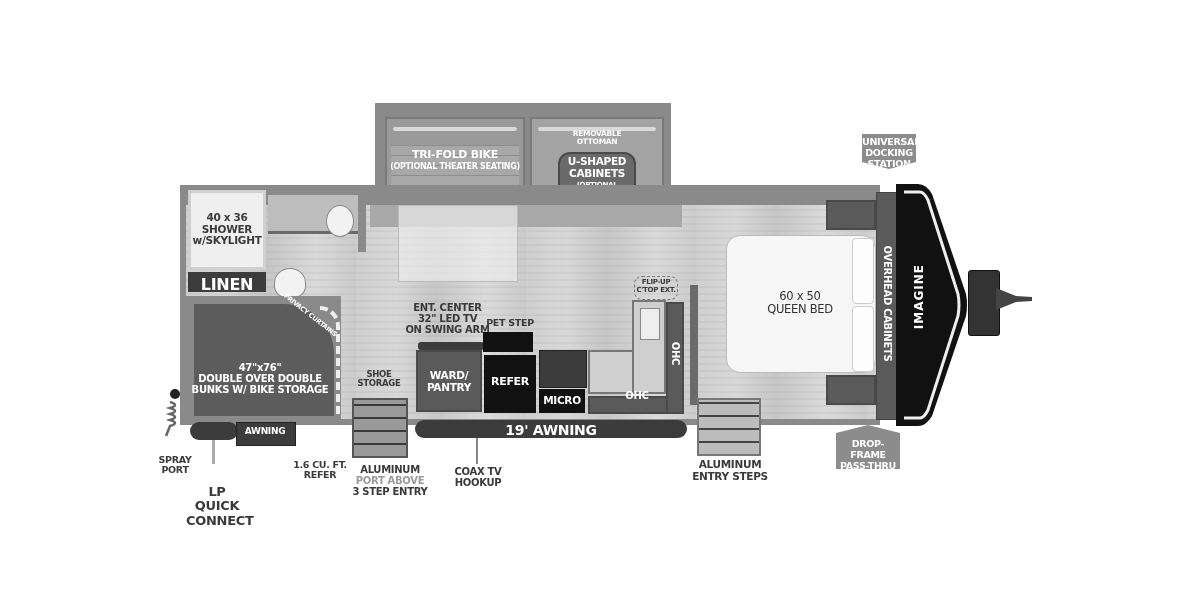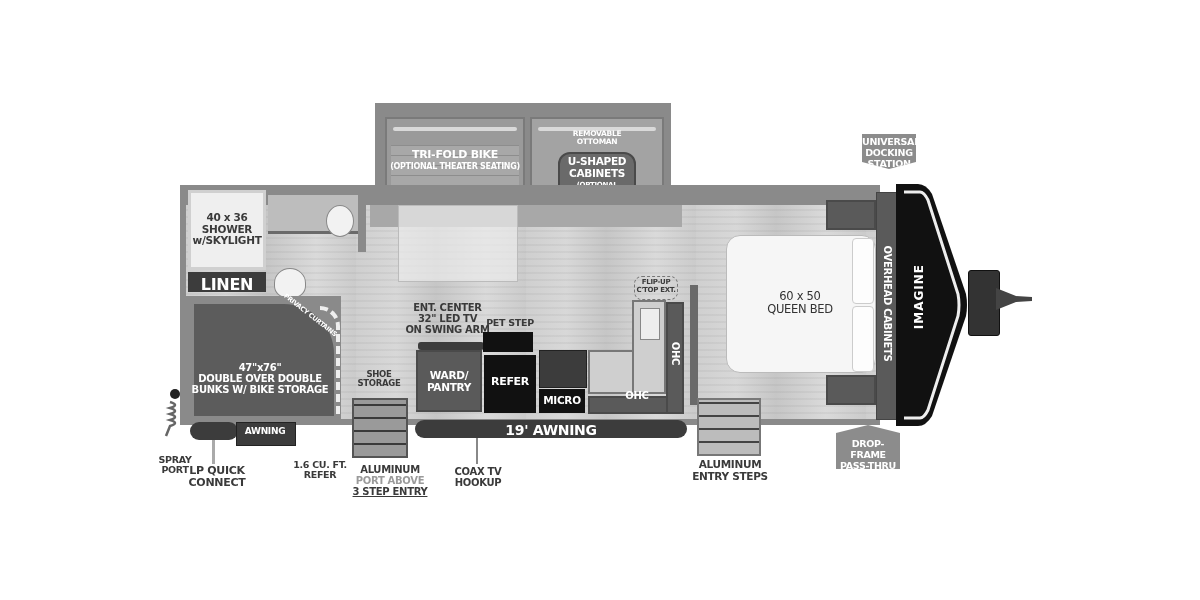--- a/index.html
+++ b/index.html
@@ -132,28 +132,28 @@
 <div class="abs" style="left:212px;top:440px;width:3px;height:24px;background:#aaa;"></div>
 <div class="abs dark" style="left:236px;top:422px;width:58px;height:22px;border:1px solid #222;"></div>
 <div class="lbl white-txt" style="left:236px;top:427px;width:58px;font-size:9px;">AWNING</div>
 <svg class="abs" style="left:162px;top:388px;" width="26" height="60" viewBox="0 0 26 60">
   <circle cx="13" cy="6" r="5" fill="#222"></circle>
   <path d="M8,14 q10,3 0,6 q10,3 0,6 q10,3 0,6 q10,3 0,6 L4,48" fill="none" stroke="#666" stroke-width="2.5"></path>
 </svg>
 
 <div class="lbl dark-txt" style="left:150px;top:455px;width:50px;font-size:9.5px;">SPRAY
 PORT</div>
-<div class="lbl dark-txt" style="left:186px;top:465px;width:62px;font-size:11px;">LP QUICK
+<div class="lbl dark-txt" style="left:186px;top:485px;width:62px;font-size:13px;">LP QUICK
 CONNECT</div>
 <div class="lbl dark-txt" style="left:288px;top:460px;width:64px;font-size:9.5px;">1.6 CU. FT.
 REFER</div>
 
 <div class="lbl dark-txt" style="left:345px;top:464px;width:90px;font-size:10px;">ALUMINUM</div>
 <div class="lbl" style="left:345px;top:475px;width:90px;font-size:10px;color:#9a9a9a;">PORT ABOVE</div>
-<div class="lbl dark-txt" style="left:345px;top:486px;width:90px;font-size:10px;text-decoration:underline;">3 STEP ENTRY</div>
+<div class="lbl dark-txt" style="left:345px;top:486px;width:90px;font-size:10px;">3 STEP ENTRY</div>
 
 <div class="abs" style="left:476px;top:438px;width:2px;height:26px;background:#888;"></div>
 <div class="lbl dark-txt" style="left:445px;top:466px;width:66px;font-size:10px;">COAX TV
 HOOKUP</div>
 
 <div class="abs" style="left:697px;top:398px;width:64px;height:58px;background:repeating-linear-gradient(0deg,#bcbcbc 0 11px,#444 11px 13px);border:2px solid #777;box-sizing:border-box;"></div>
 <div class="lbl dark-txt" style="left:685px;top:459px;width:90px;font-size:10.5px;">ALUMINUM
 ENTRY STEPS</div>
 
 <div class="tag" style="left:862px;top:134px;width:54px;height:32px;padding-top:3px;clip-path:polygon(0 0,100% 0,100% 80%,50% 100%,0 80%);">UNIVERSAL

